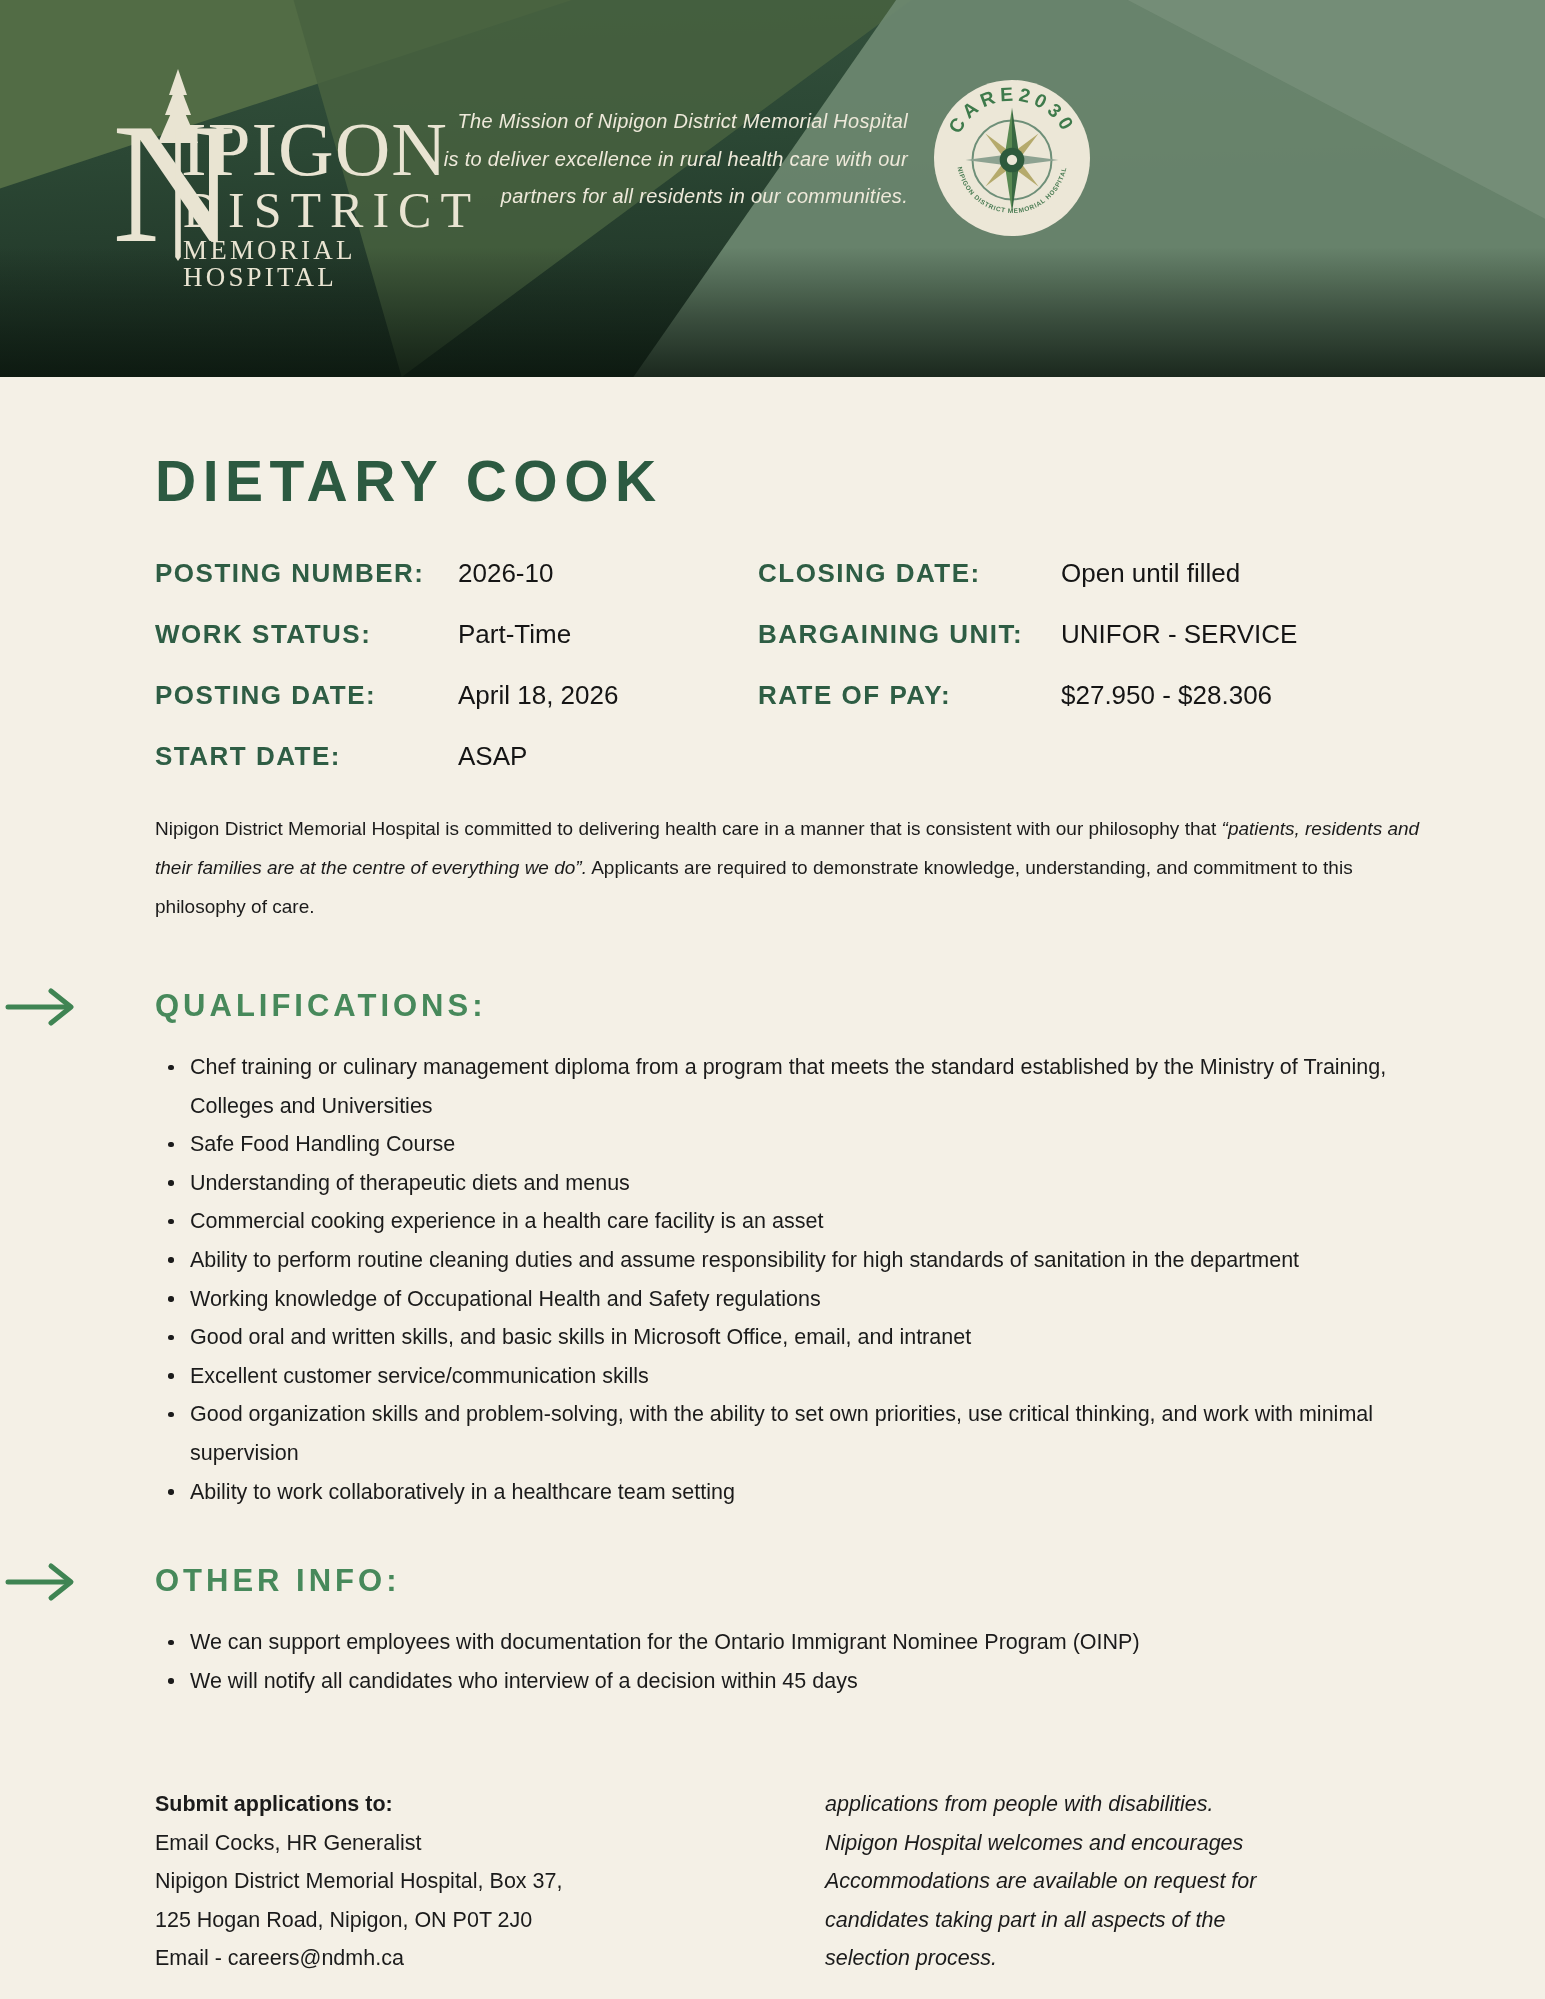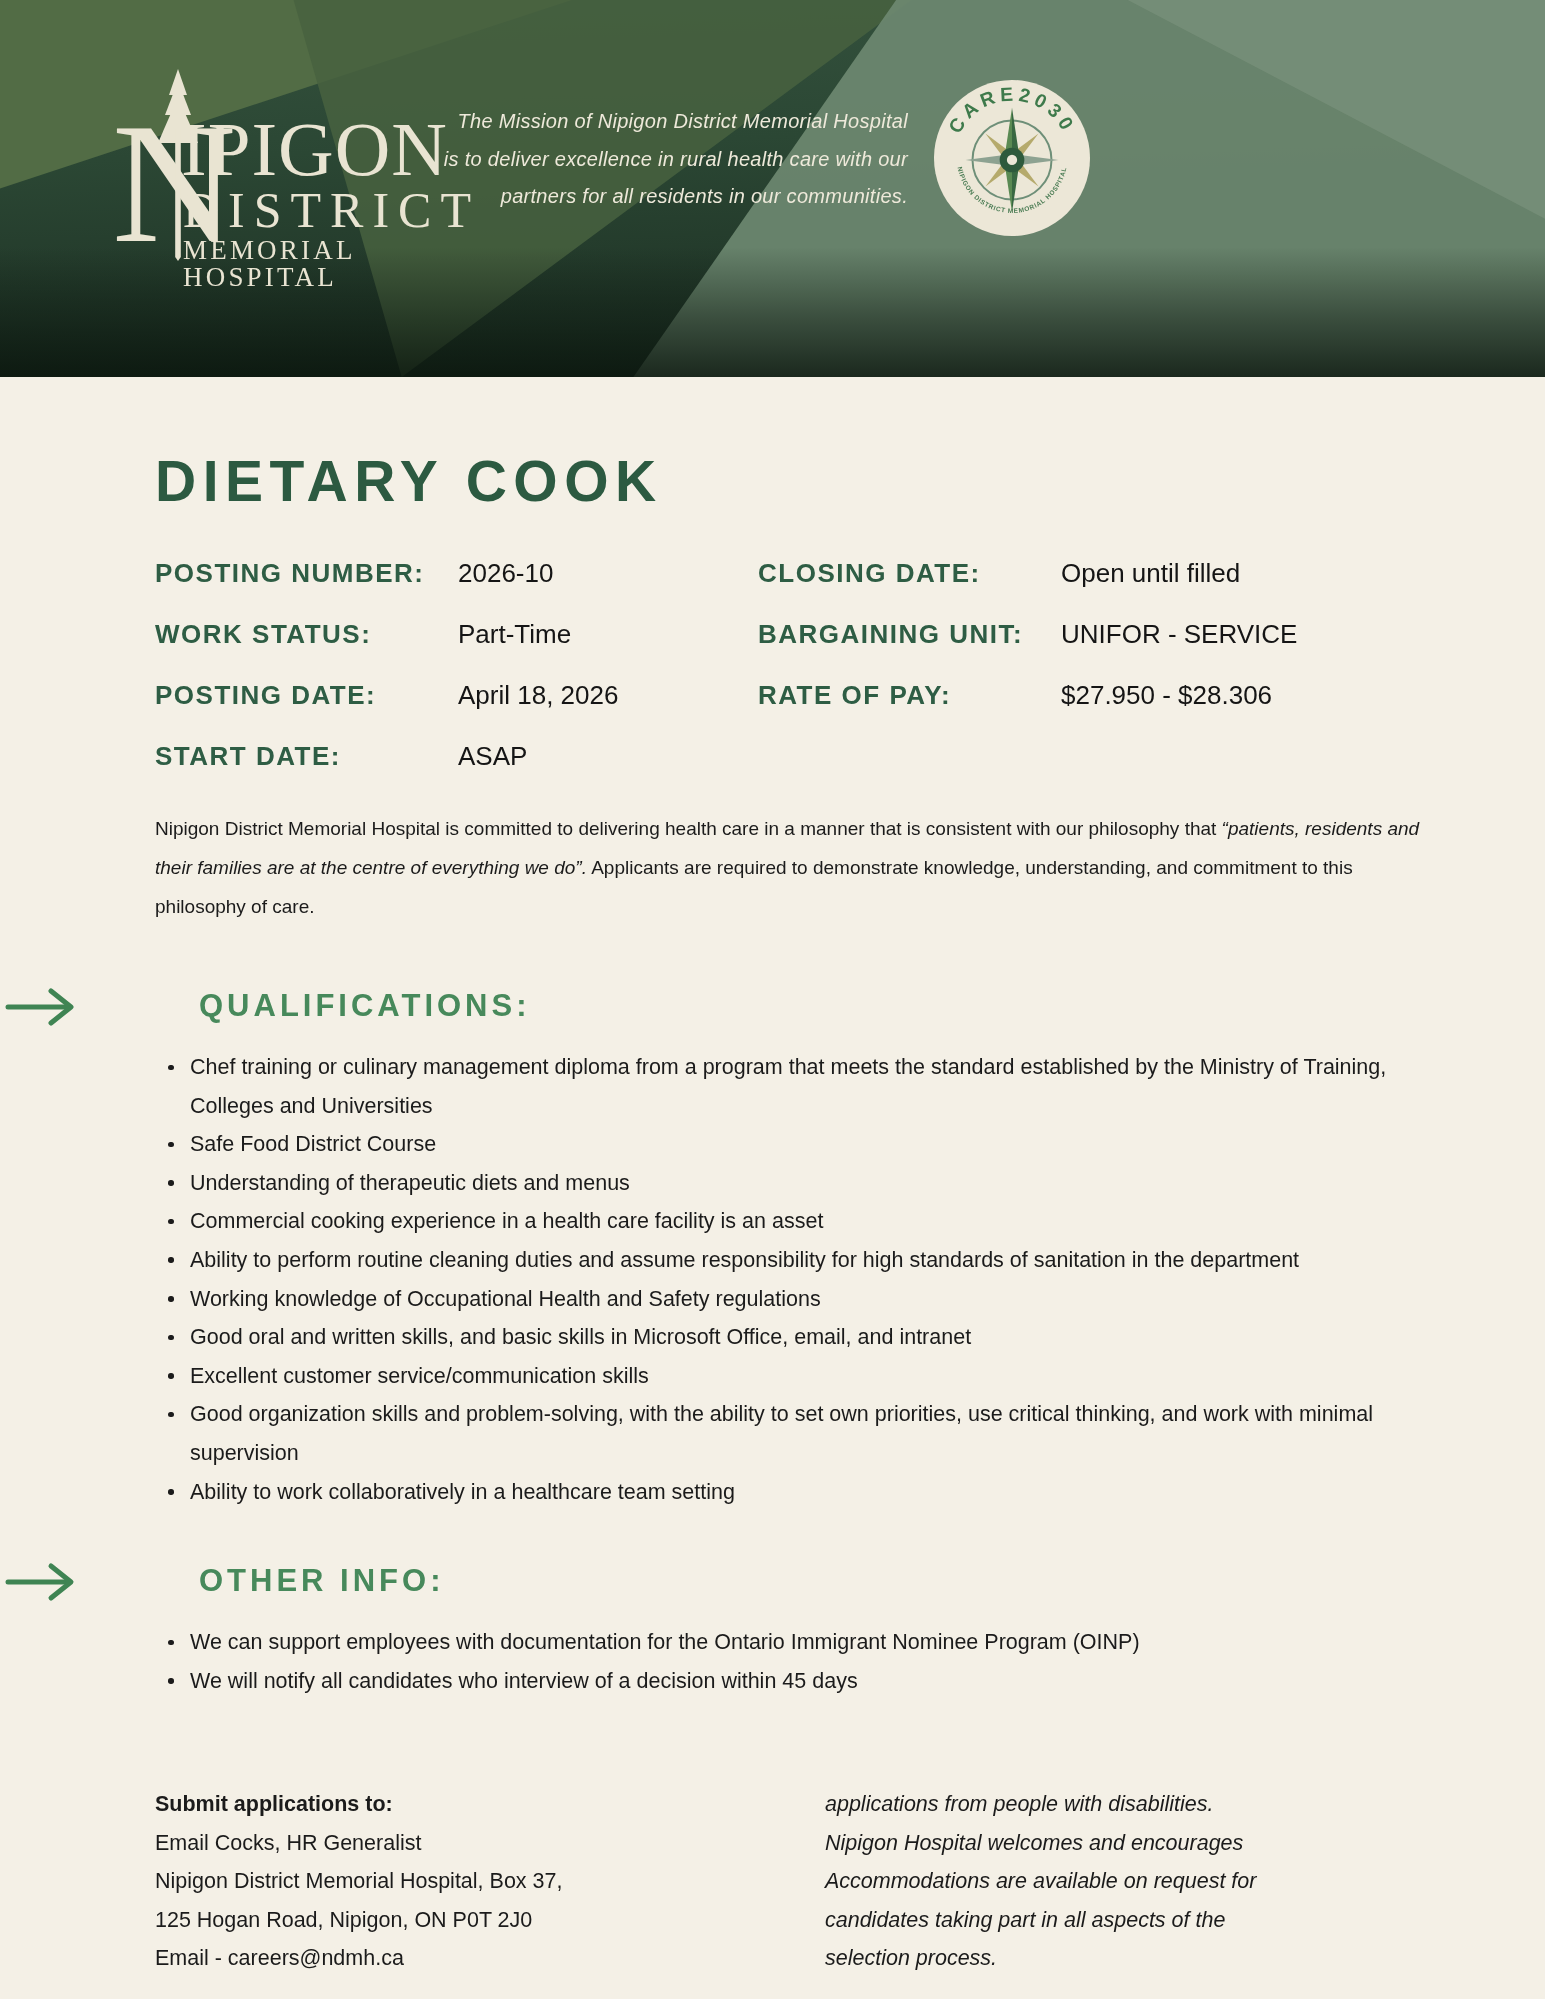--- a/index.html
+++ b/index.html
@@ -46,21 +46,21 @@
   .dlabel { color:#2e5d44; font-weight:700; letter-spacing:1.5px; }
   .dvalue { color:#151515; }
 
   .intro { margin-top:38px; font-size:19px; line-height:39px; }
   .intro .it { font-style:italic; }
 
   .section { position:relative; }
   .sec-qual  { margin-top:62px; }
   .sec-other { margin-top:52px; }
   .sec-head { position:relative; margin-bottom:24px; }
-  .sec-head h2 { font-size:31px; font-weight:700; letter-spacing:4px; color:#47895b;margin-left:44px; }
+  .sec-head h2 { font-size:31px; font-weight:700; letter-spacing:4px; color:#47895b; }
   .arrow { position:absolute; left:-150px; top:-1px; width:80px; height:40px; }
 
   .blist { list-style:none; }
   .blist li { position:relative; padding-left:35px; font-size:21.5px; line-height:38.6px; }
   .blist li::before { content:""; position:absolute; left:13px; top:16.5px;
     width:5.5px; height:5.5px; border-radius:50%; background:#1b1b1b; }
 
   .footer { margin-top:85px; display:flex;align-items:flex-end; }
   .submit { width:562px; font-size:21.5px; line-height:38.5px; }
   .submit-heading { font-weight:700; }
@@ -160,21 +160,21 @@
         <svg class="arrow" viewBox="0 0 80 40">
           <g fill="none" stroke="#3f8453" stroke-width="5" stroke-linecap="round" stroke-linejoin="round">
             <path d="M3 20 H62"></path>
             <path d="M46 4 L66 20 L46 36"></path>
           </g>
         </svg>
         <h2>QUALIFICATIONS:</h2>
       </div>
       <ul class="blist">
         <li>Chef training or culinary management diploma from a program that meets the standard established by the Ministry of Training, Colleges and Universities</li>
-        <li>Safe Food District Course</li>
+        <li>Safe Food Handling Course</li>
         <li>Understanding of therapeutic diets and menus</li>
         <li>Commercial cooking experience in a health care facility is an asset</li>
         <li>Ability to perform routine cleaning duties and assume responsibility for high standards of sanitation in the department</li>
         <li>Working knowledge of Occupational Health and Safety regulations</li>
         <li>Good oral and written skills, and basic skills in Microsoft Office, email, and intranet</li>
         <li>Excellent customer service/communication skills</li>
         <li>Good organization skills and problem-solving, with the ability to set own priorities, use critical thinking, and work with minimal supervision</li>
         <li>Ability to work collaboratively in a healthcare team setting</li>
       </ul>
     </div>

